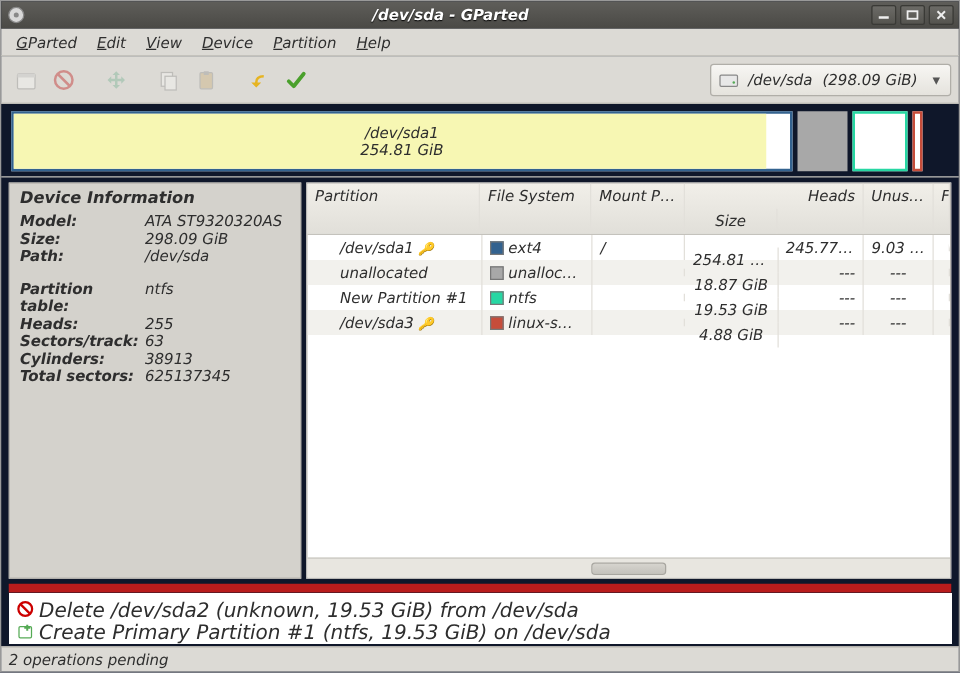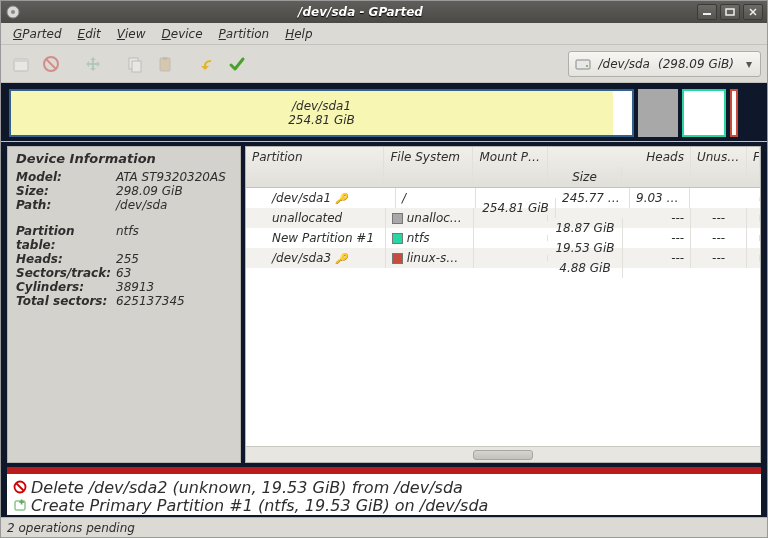--- a/index.html
+++ b/index.html
@@ -213,20 +213,21 @@
         <div class="th col-fs">File System</div>
         <div class="th col-mp">Mount Point</div>
         <div class="th col-size">Size</div>
         <div class="th col-used">Heads</div>
         <div class="th col-unused">Unused</div>
         <div class="th col-flags">Fla</div>
       </div>
       <div class="tbody" id="tbody">
           <div class="trow">
             <div class="td col-part">/dev/sda1<span class="keyico">🔑</span></div>
+            <div class="td col-fs"><span class="fs-sw" style="background:#33628f"></span>ext4</div>
             <div class="td col-mp">/</div>
             <div class="td col-size">254.81 GiB</div>
             <div class="td col-used">245.77 GiB</div>
             <div class="td col-unused">9.03 GiB</div>
             <div class="td col-flags"></div>
           </div>
           <div class="trow">
             <div class="td col-part">unallocated</div>
             <div class="td col-fs"><span class="fs-sw" style="background:#a8a8a8"></span>unallocated</div>
             <div class="td col-mp"></div>

